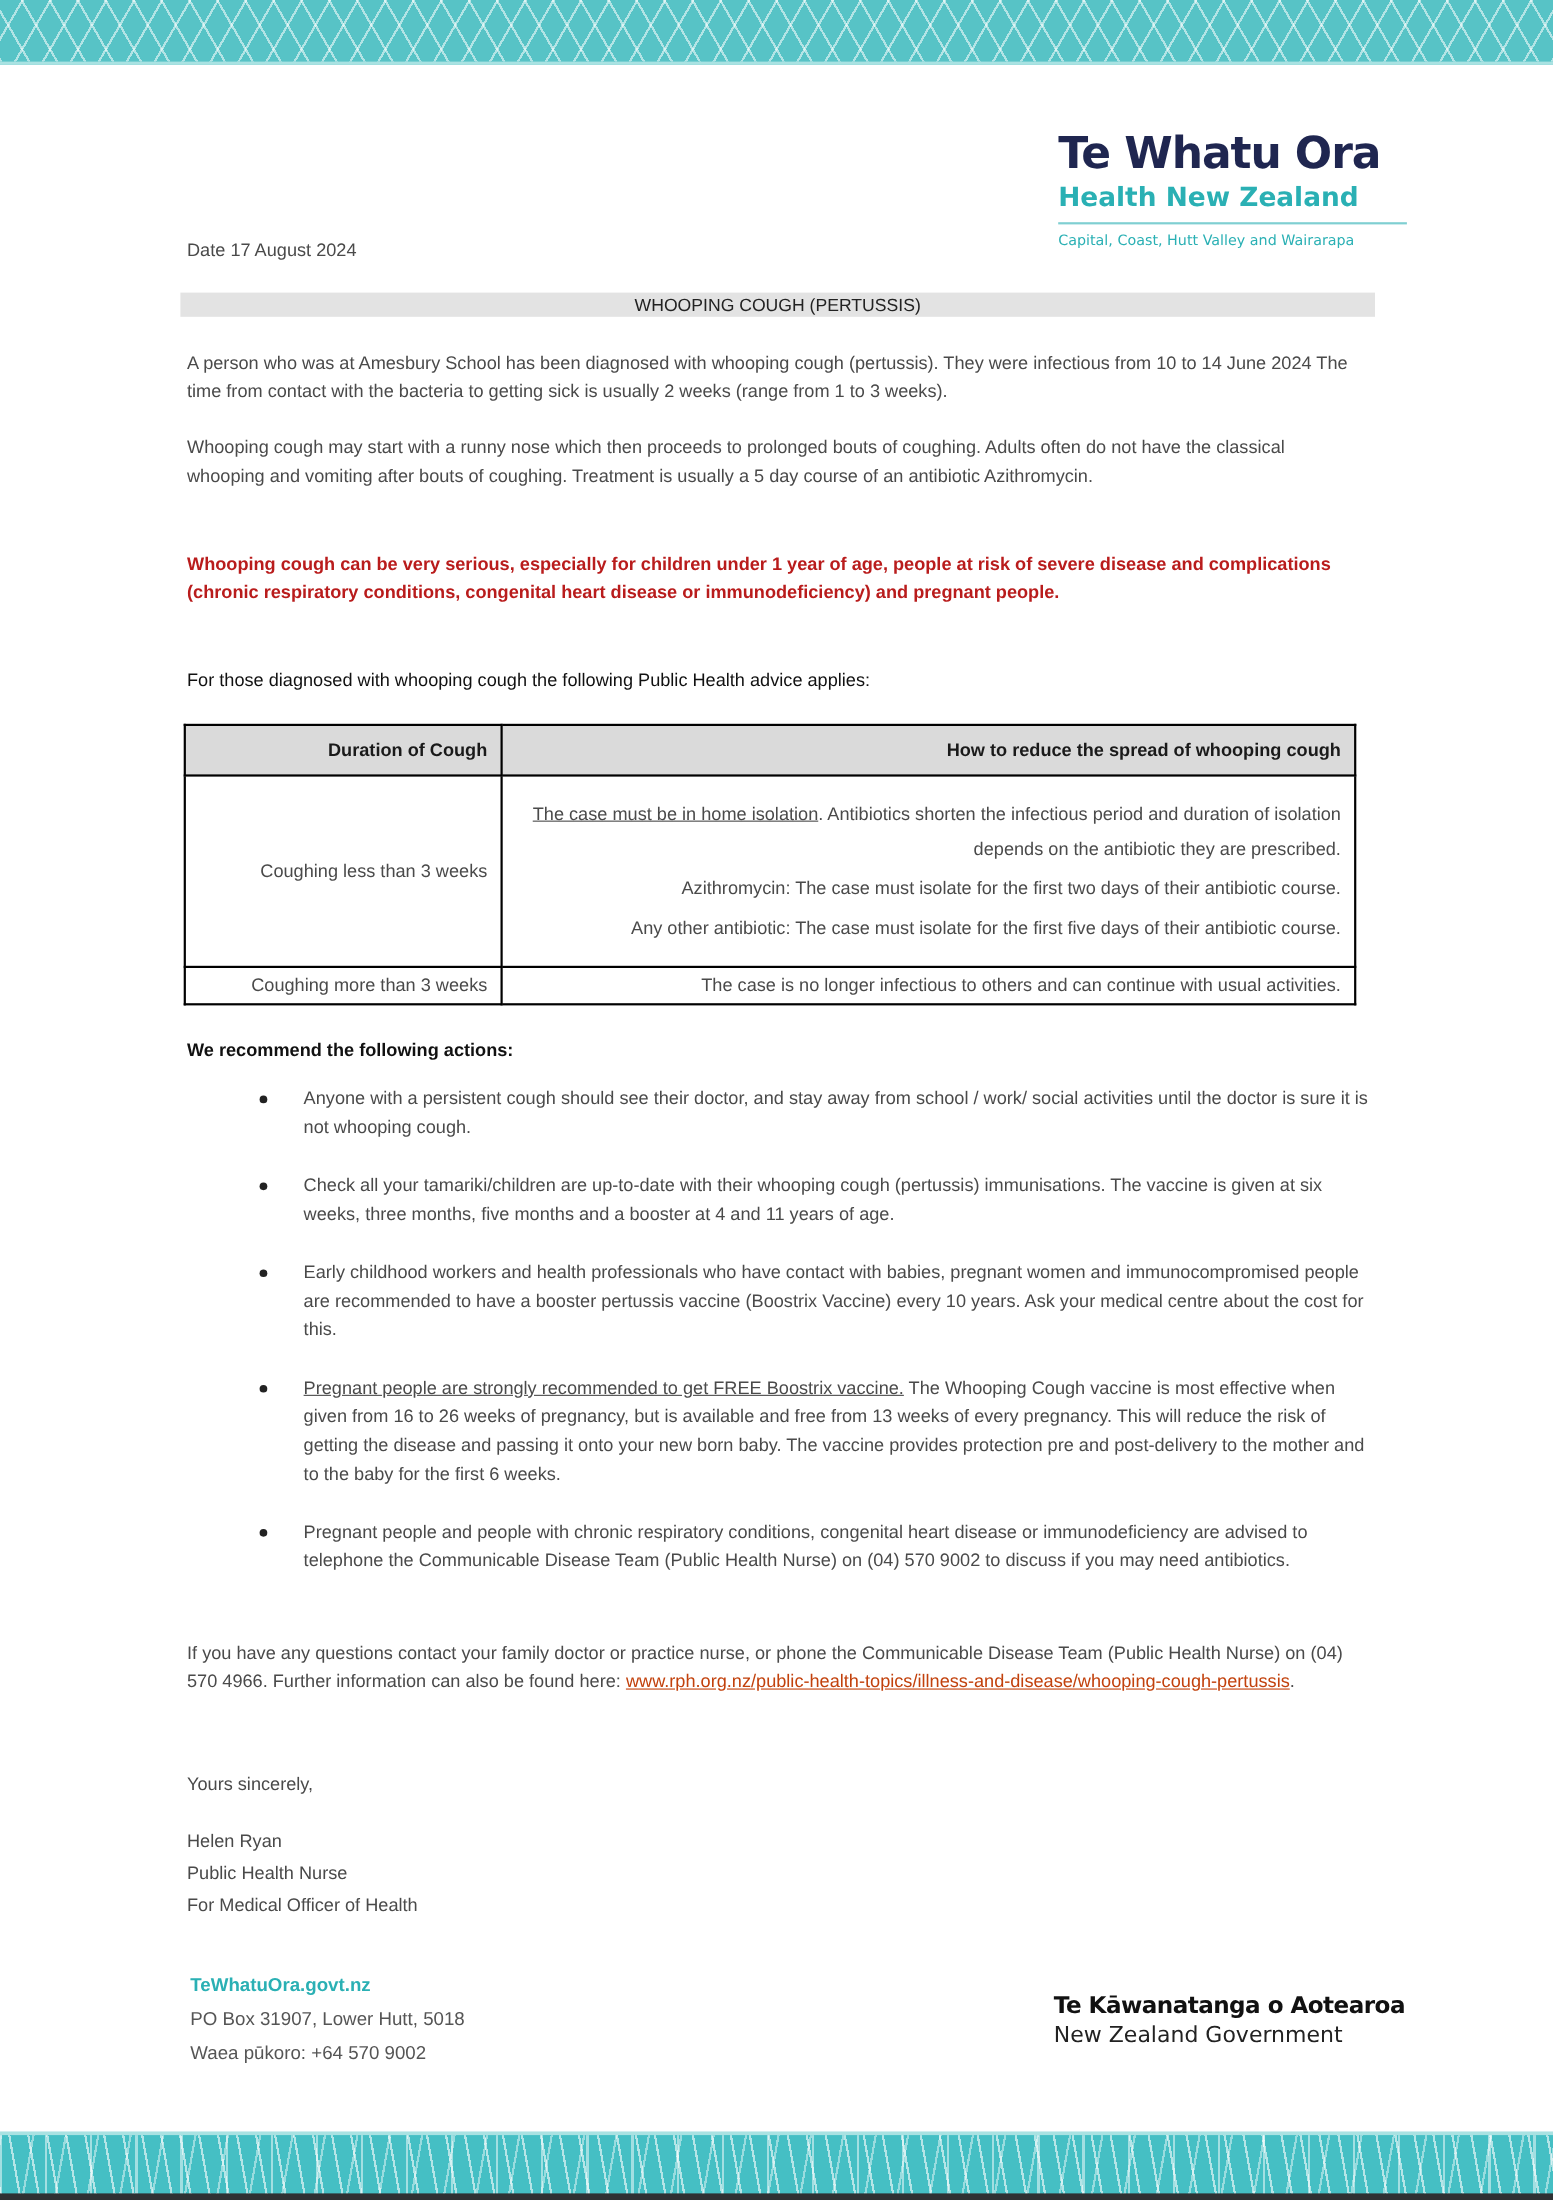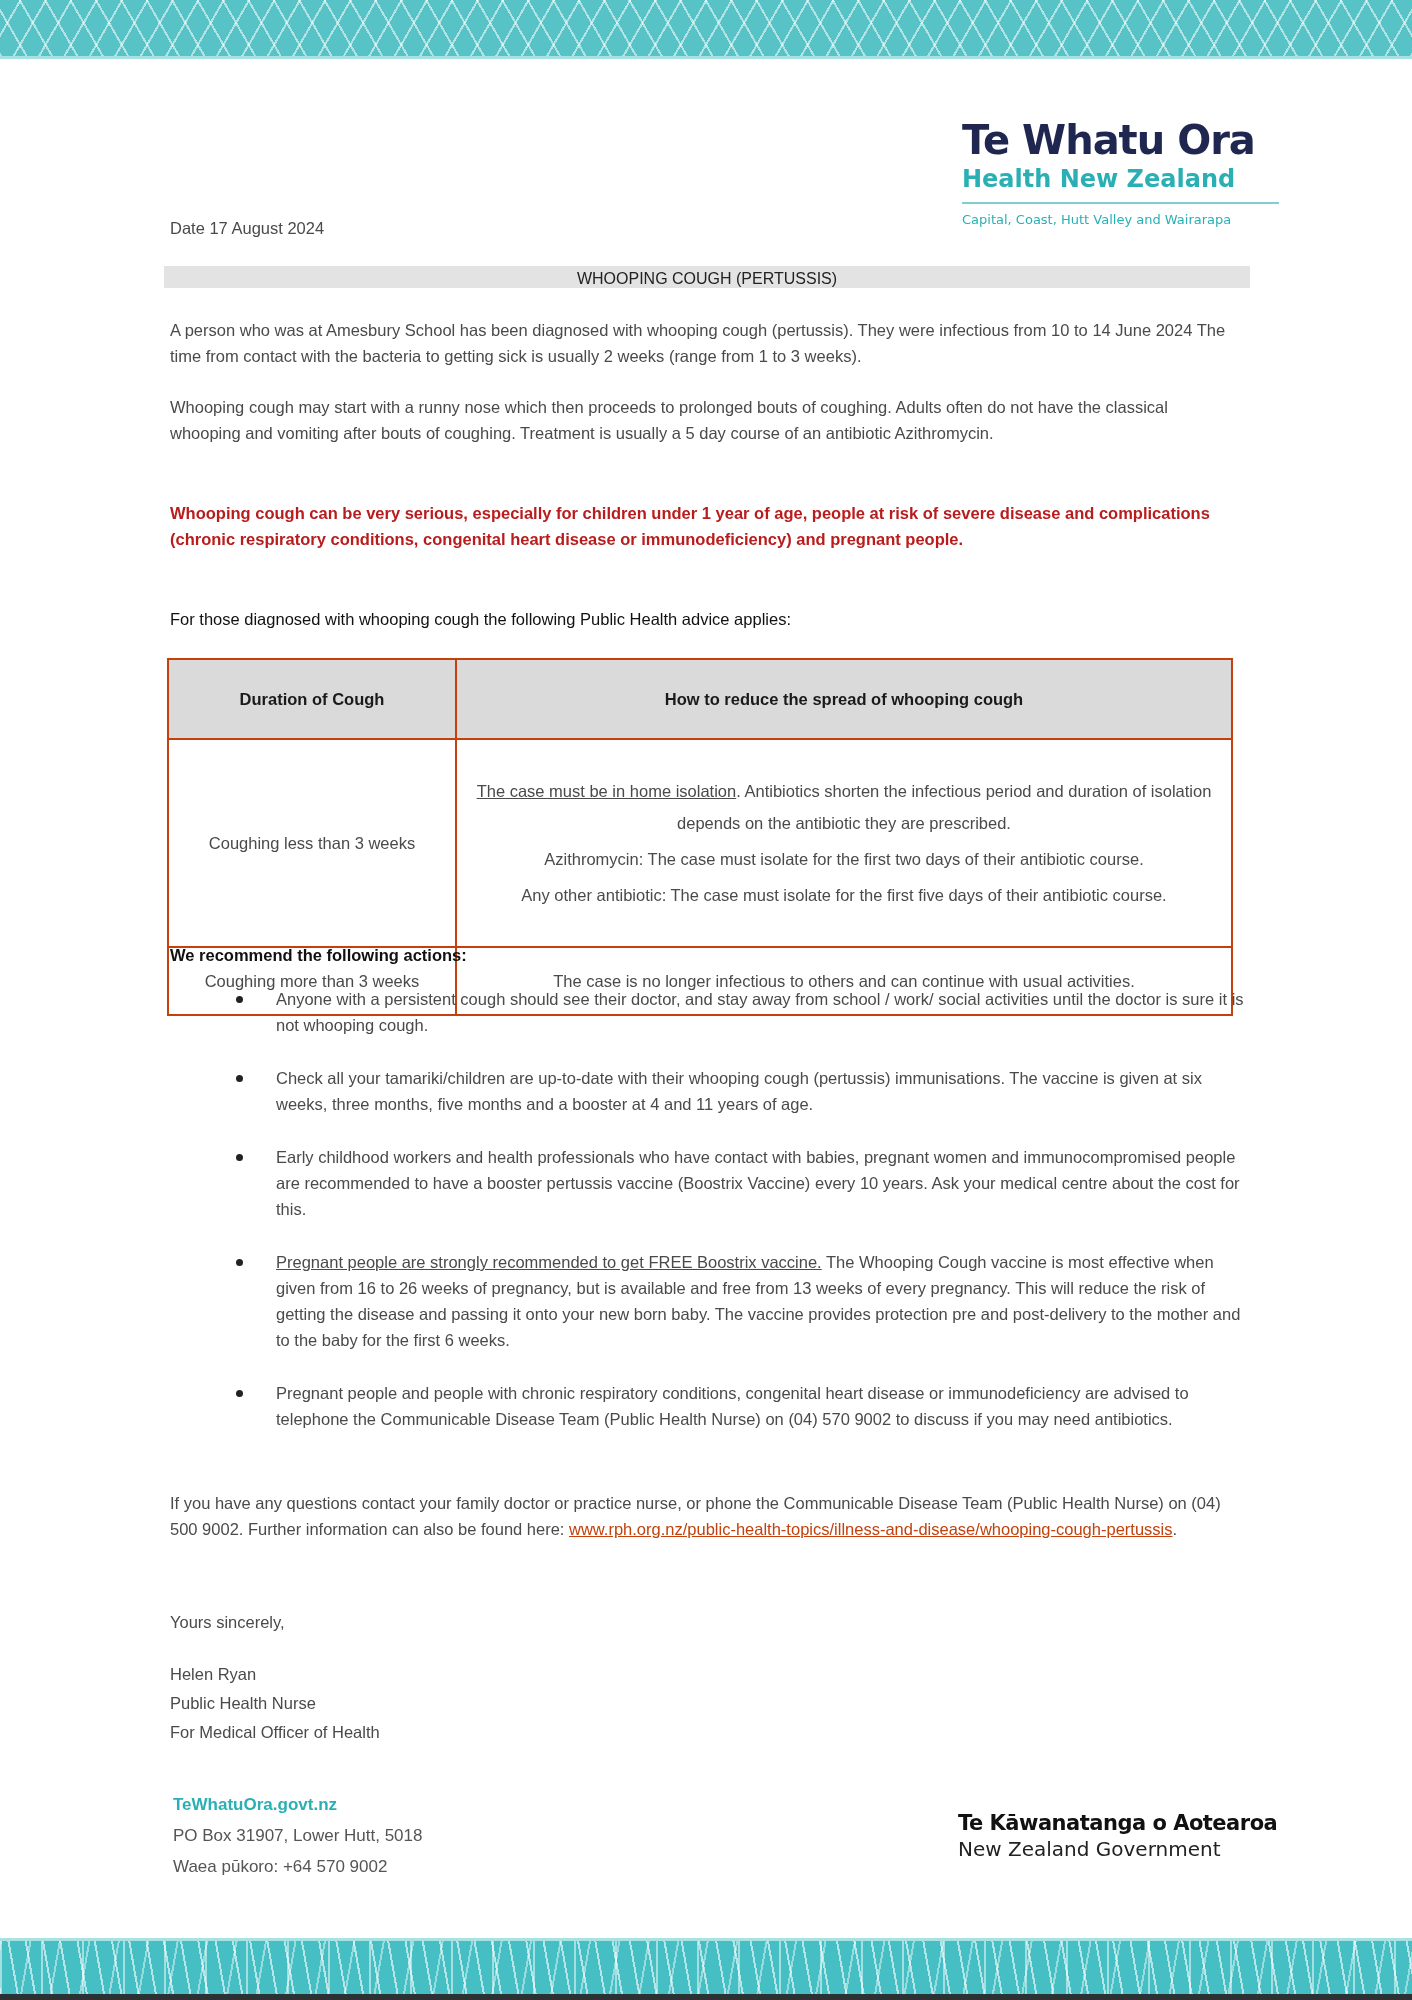--- a/index.html
+++ b/index.html
@@ -46,21 +46,21 @@
   .para { position: absolute; left: 170px; width: 1070px; line-height: 26px; margin: 0; }
   .p1 { top: 317px; }
   .p2 { top: 394px; }
   .p3 { top: 500px; color: #b91c1c; font-weight: bold; }
   .p4 { top: 606px; color: #111; }
 
   table.advice {
     position: absolute; left: 167px; top: 658px; width: 1066px;
     border-collapse: collapse; font-size: 16.5px; color: #4a4a4a;
   }
-  table.advice td, table.advice th { border: 2px solid #c2410c; vertical-align: middle; padding: 17px 12px; text-align: center; }
+  table.advice td, table.advice th { border: 2px solid #000000; vertical-align: middle; padding: 0 12px; text-align: right; }
   table.advice th { background: #dadada; color: #1a1a1a; font-weight: bold; height: 44px; }
   table.advice th.c1 { width: 262px; }
   .cell-line { line-height: 32px; margin: 0; }
   .cell-line + .cell-line { margin-top: 4px; }
   .u { text-decoration: underline; }
 
   .rec-heading { position: absolute; left: 170px; top: 946px; font-weight: bold; color: #111; }
 
   ul.bullets { position: absolute; left: 170px; top: 986px; width: 1080px; margin: 0; padding: 0; list-style: none; }
   ul.bullets li { position: relative; padding-left: 106px; line-height: 26px; margin-bottom: 27px; }
@@ -127,21 +127,21 @@
 <div class="doc-text rec-heading">We recommend the following actions:</div>
 
 <ul class="doc-text bullets">
   <li><span class="dot"></span><span>Anyone with a persistent cough should see their doctor, and stay away from school / work/ social activities until the doctor is sure it is not whooping cough.</span></li>
   <li><span class="dot"></span><span>Check all your tamariki/children are up-to-date with their whooping cough (pertussis) immunisations.  The vaccine is given at six weeks, three months, five months and a booster at 4 and 11 years of age.</span></li>
   <li><span class="dot"></span><span>Early childhood workers and health professionals who have contact with babies, pregnant women and immunocompromised people are recommended to have a booster pertussis vaccine (Boostrix Vaccine) every 10 years.  Ask your medical centre about the cost for this.</span></li>
   <li><span class="dot"></span><span class="u">Pregnant people are strongly recommended to get FREE Boostrix vaccine.</span><span> The Whooping Cough vaccine is most effective when given from 16 to 26 weeks of pregnancy, but is available and free from 13 weeks of every pregnancy. This will reduce the risk of getting the disease and passing it onto your new born baby. The vaccine provides protection pre and post-delivery to the mother and to the baby for the first 6 weeks.</span></li>
   <li><span class="dot"></span><span>Pregnant people and people with chronic respiratory conditions, congenital heart disease or immunodeficiency are advised to telephone the Communicable Disease Team (Public Health Nurse) on (04) 570 9002 to discuss if you may need antibiotics.</span></li>
 </ul>
 
-<p class="doc-text closing"><span>If you have any questions contact your family doctor or practice nurse, or phone the Communicable Disease Team (Public Health Nurse) on (04) 500 9002.  Further information can also be found here: </span><a class="link">www.rph.org.nz/public-health-topics/illness-and-disease/whooping-cough-pertussis</a><span>.</span></p>
+<p class="doc-text closing"><span>If you have any questions contact your family doctor or practice nurse, or phone the Communicable Disease Team (Public Health Nurse) on (04) 570 4966.  Further information can also be found here: </span><a class="link">www.rph.org.nz/public-health-topics/illness-and-disease/whooping-cough-pertussis</a><span>.</span></p>
 
 <div class="doc-text sign sign1">Yours sincerely,</div>
 <div class="doc-text sign sign2">
   <div>Helen Ryan</div>
   <div>Public Health Nurse</div>
   <div>For Medical Officer of Health</div>
 </div>
 
 <div class="footer-contact">
   <div class="footer-web">TeWhatuOra.govt.nz</div>

